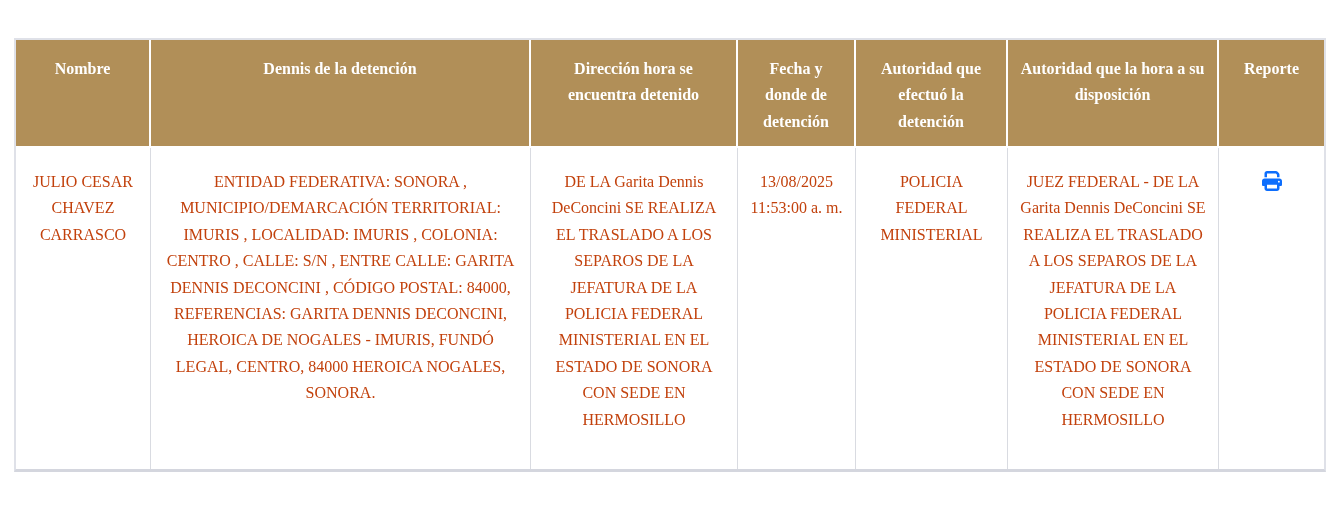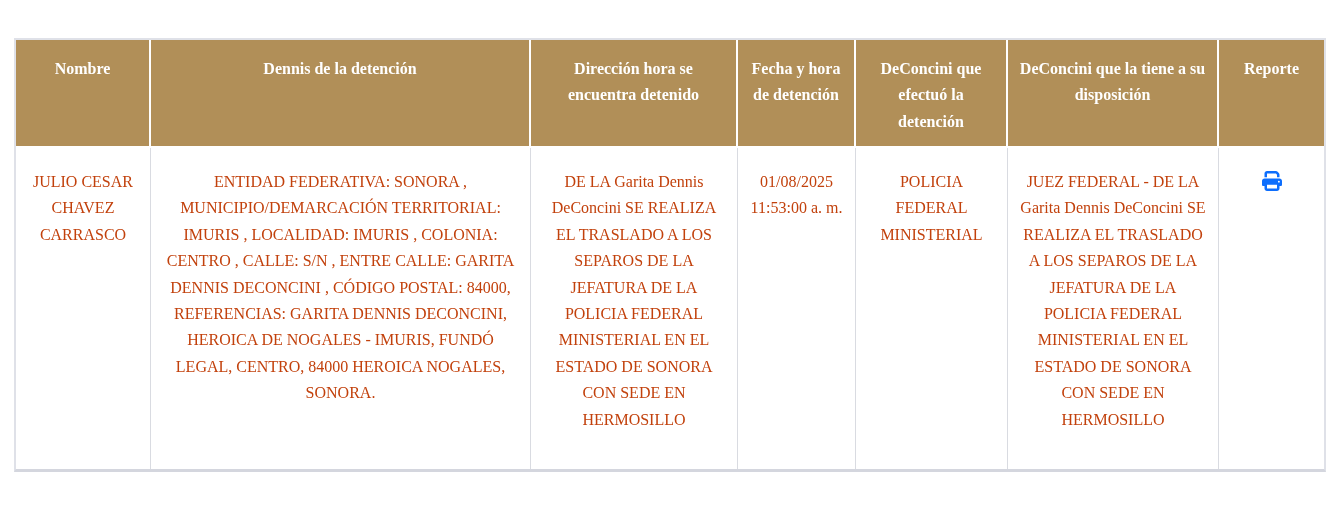--- a/index.html
+++ b/index.html
@@ -87,32 +87,32 @@
       <col style="width:118px">
       <col style="width:152px">
       <col style="width:211px">
       <col style="width:105px">
     </colgroup>
     <thead>
       <tr>
         <th>Nombre</th>
         <th>Dennis de la detención</th>
         <th>Dirección hora se encuentra detenido</th>
-        <th>Fecha y hora de detención</th>
-        <th>DeConcini que efectuó la detención</th>
-        <th>DeConcini que la tiene a su disposición</th>
+        <th>Fecha y donde de detención</th>
+        <th>Autoridad que efectuó la detención</th>
+        <th>Autoridad que la hora a su disposición</th>
         <th>Reporte</th>
       </tr>
     </thead>
     <tbody>
       <tr>
         <td>JULIO CESAR CHAVEZ CARRASCO</td>
         <td>ENTIDAD FEDERATIVA: SONORA , MUNICIPIO/DEMARCACIÓN TERRITORIAL: IMURIS , LOCALIDAD: IMURIS , COLONIA: CENTRO , CALLE: S/N , ENTRE CALLE: GARITA DENNIS DECONCINI , CÓDIGO POSTAL: 84000, REFERENCIAS: GARITA DENNIS DECONCINI, HEROICA DE NOGALES - IMURIS, FUNDÓ LEGAL, CENTRO, 84000 HEROICA NOGALES, SONORA.</td>
         <td>DE LA Garita Dennis DeConcini SE REALIZA EL TRASLADO A LOS SEPAROS DE LA JEFATURA DE LA POLICIA FEDERAL MINISTERIAL EN EL ESTADO DE SONORA CON SEDE EN HERMOSILLO</td>
-        <td>01/08/2025 11:53:00 a. m.</td>
+        <td>13/08/2025 11:53:00 a. m.</td>
         <td>POLICIA FEDERAL MINISTERIAL</td>
         <td>JUEZ FEDERAL - DE LA Garita Dennis DeConcini SE REALIZA EL TRASLADO A LOS SEPAROS DE LA JEFATURA DE LA POLICIA FEDERAL MINISTERIAL EN EL ESTADO DE SONORA CON SEDE EN HERMOSILLO</td>
         <td>
           <button class="print-button" type="button">
             <span>
               <svg viewBox="0 0 512 512" aria-hidden="true">
                 <path d="M128 0C92.7 0 64 28.7 64 64v96h64V64H354.7L384 93.3V160h64V93.3c0-17-6.7-33.3-18.7-45.3L400 18.7C388 6.7 371.7 0 354.7 0H128zM384 352v32 64H128V384 368 352H384zm64 32h32c17.7 0 32-14.3 32-32V256c0-35.3-28.7-64-64-64H64c-35.3 0-64 28.7-64 64v96c0 17.7 14.3 32 32 32H64v64c0 35.3 28.7 64 64 64H384c35.3 0 64-28.7 64-64V384zM432 248a24 24 0 1 1 0 48 24 24 0 1 1 0-48z"></path>
               </svg>
             </span>
           </button>

